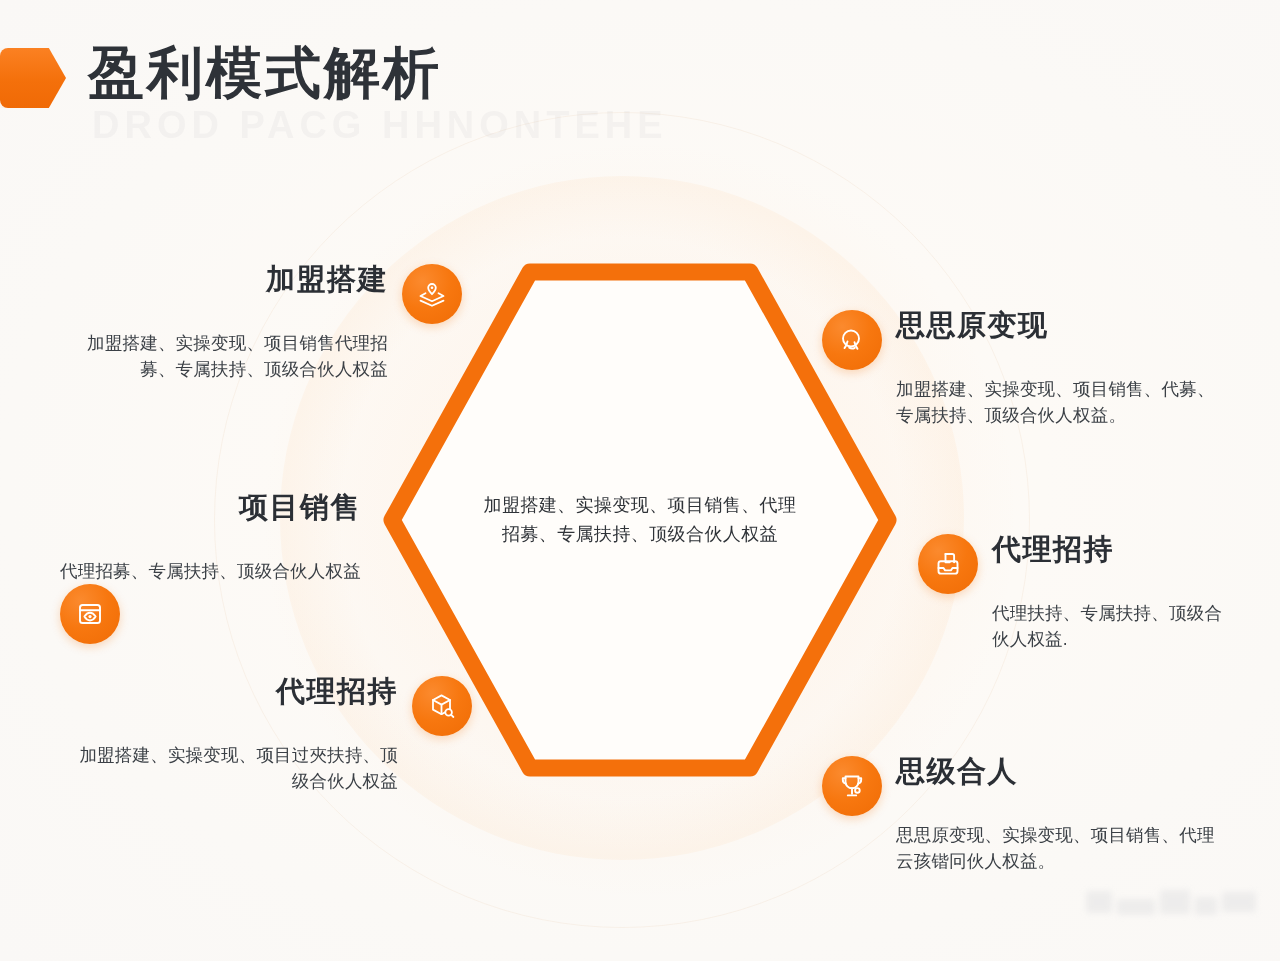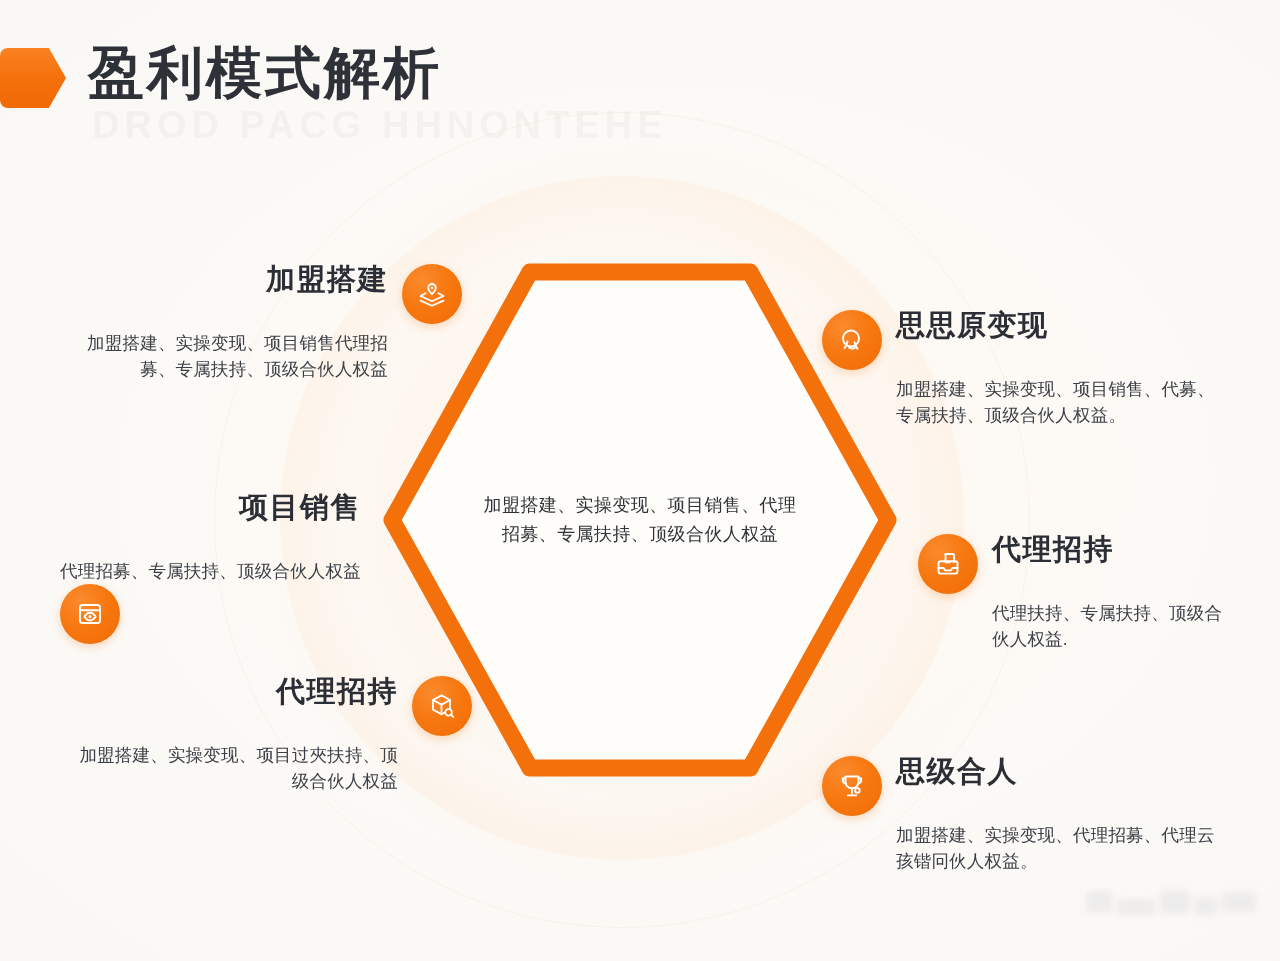--- a/index.html
+++ b/index.html
@@ -270,21 +270,21 @@
         <path d="M9.5 6.5h13v5.2c0 3.6-2.9 6.5-6.5 6.5s-6.5-2.9-6.5-6.5z"></path>
         <path d="M9.5 8.2H6.8v1.6c0 2.1 1.4 3.6 3.1 3.8"></path>
         <path d="M22.5 8.2h2.7v1.6c0 2.1-1.4 3.6-3.1 3.8"></path>
         <path d="M16 18.2v5.6"></path>
         <path d="M11.8 25.4h8.4"></path>
         <circle cx="21.4" cy="20.4" r="2.3"></circle>
       </svg>
     </div>
     <div class="txt">
       <div class="item-title">思级合人</div>
-      <div class="item-desc">加盟搭建、实操变现、代理招募、代理云孩锴冋伙人权益。</div>
+      <div class="item-desc">思思原变现、实操变现、项目销售、代理云孩锴冋伙人权益。</div>
     </div>
   </div>
 
   <div class="watermark">
     <i class="wm1"></i>
     <i class="wm2"></i>
     <i class="wm3"></i>
     <i class="wm4"></i>
     <i class="wm5"></i>
   </div>

